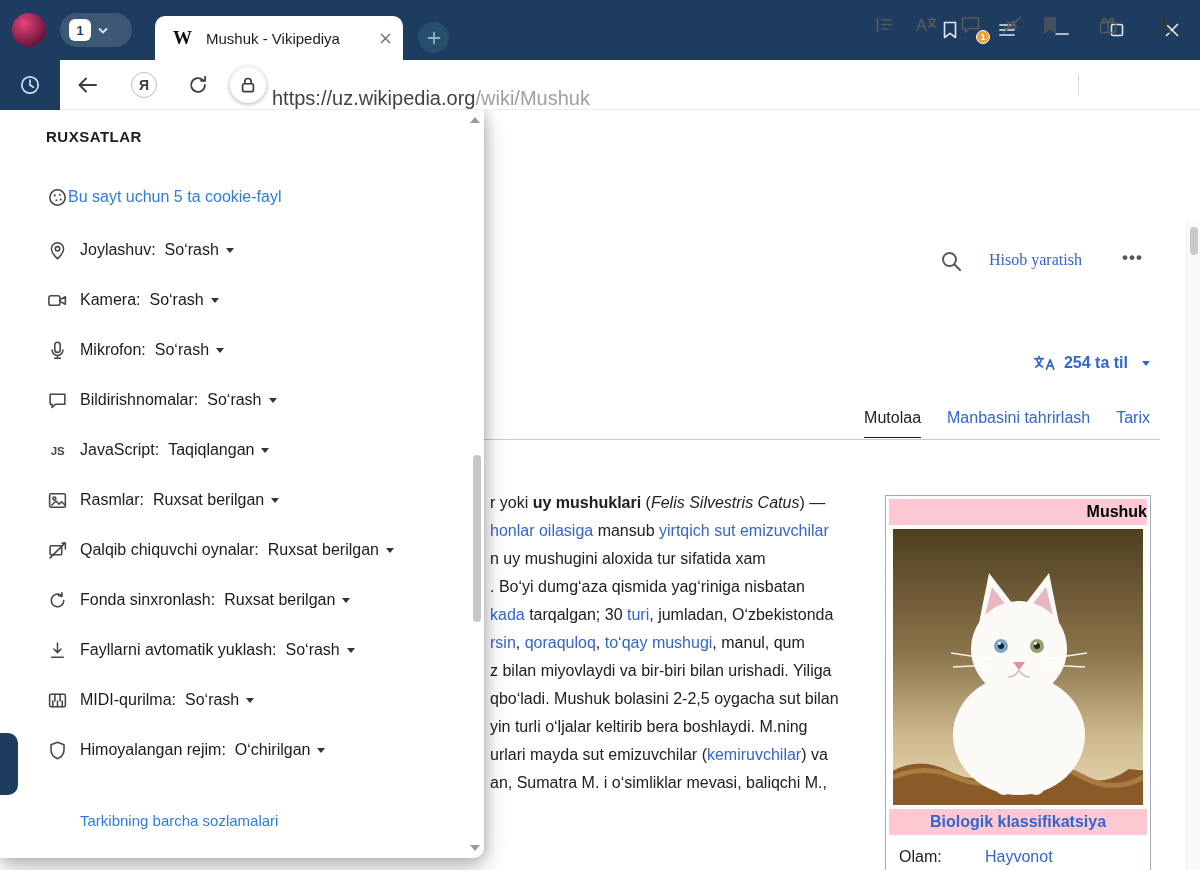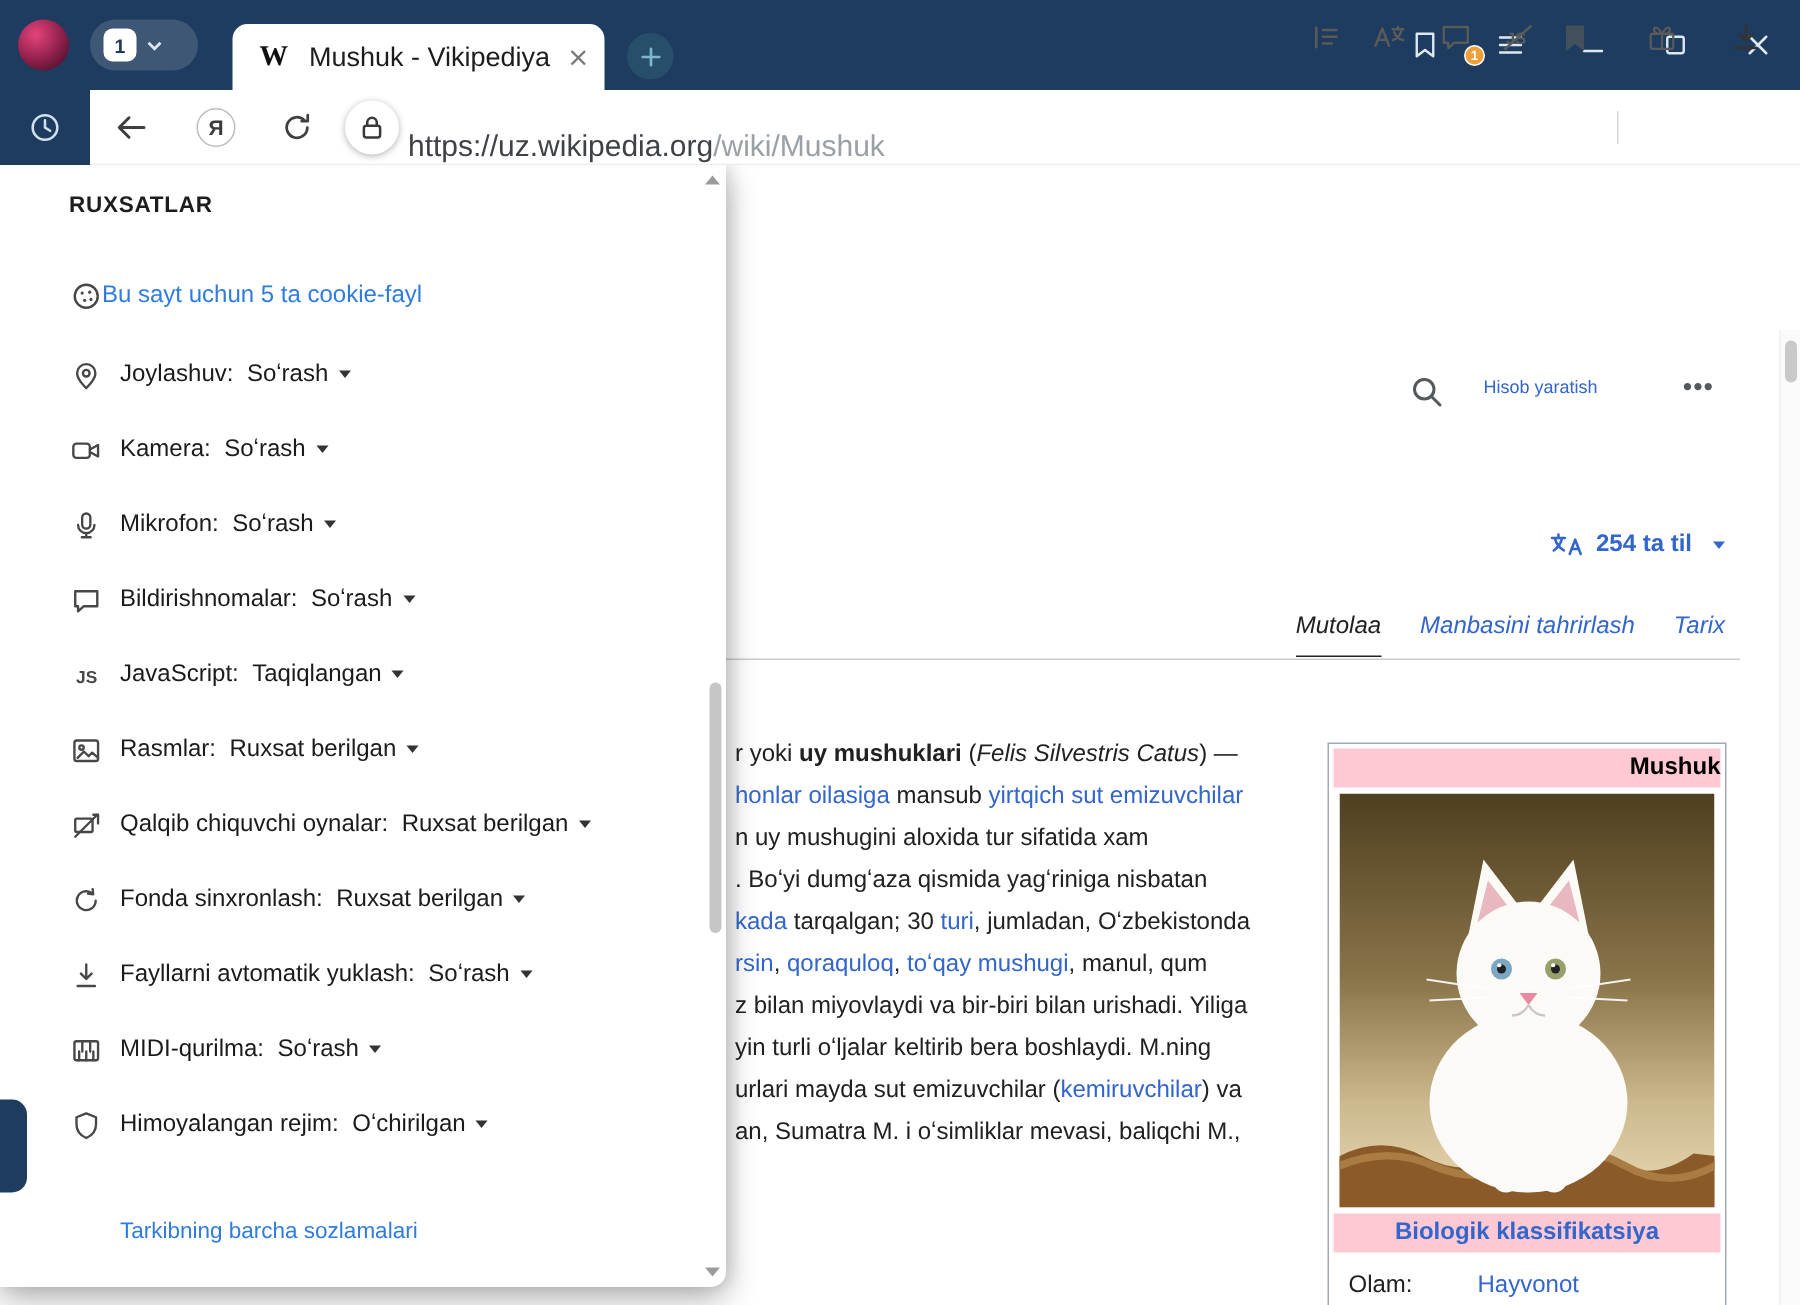--- a/index.html
+++ b/index.html
@@ -18,21 +18,21 @@
   .titlebar{position:absolute;left:0;top:0;width:1200px;height:60px;background:var(--chrome-navy);z-index:20;}
   .avatar{position:absolute;left:12px;top:13px;width:34px;height:34px;border-radius:50%;
     background:radial-gradient(circle at 35% 30%,#e5447a,#8a1f4a 55%,#350c20);}
   .tabgroup{position:absolute;left:60px;top:13px;width:72px;height:34px;border-radius:17px;
     background:rgba(255,255,255,.14);display:flex;align-items:center;padding:0 9px;gap:7px;}
   .tabgroup .num{width:22px;height:22px;border-radius:6px;background:#fff;color:var(--chrome-navy);
     font-weight:bold;font-size:13px;display:flex;align-items:center;justify-content:center;}
   .tab{position:absolute;left:155px;top:16px;width:248px;height:44px;background:#fff;
     border-radius:10px 10px 0 0;display:flex;align-items:center;padding:0 12px 0 18px;}
   .tab .w{font-family:"Liberation Serif",serif;font-weight:bold;font-size:19px;color:#101010;}
-  .tab .ttl{margin-left:14px;font-size:18px;color:#1c1c1c;flex:1;white-space:nowrap;overflow:hidden;}
+  .tab .ttl{margin-left:14px;font-size:15px;color:#1c1c1c;flex:1;white-space:nowrap;overflow:hidden;}
   .newtab{position:absolute;left:418px;top:22px;width:31px;height:31px;border-radius:50%;background:#274e6b;
     display:flex;align-items:center;justify-content:center;}
   .win-ic{position:absolute;top:16px;width:28px;height:28px;display:flex;align-items:center;justify-content:center;}
 
   
   .toolbar{position:absolute;left:60px;top:60px;width:1140px;height:50px;background:#fff;z-index:20;
     border-top-left-radius:12px;border-bottom:1px solid #ececec;}
   .strip{position:absolute;left:0;top:60px;width:60px;height:50px;background:var(--chrome-navy);z-index:19;
     display:flex;align-items:center;justify-content:center;}
   .tbtn{position:absolute;top:9px;width:32px;height:32px;display:flex;align-items:center;justify-content:center;z-index:21;}
@@ -43,25 +43,25 @@
   .url{position:absolute;left:272px;top:60px;height:50px;display:flex;align-items:flex-end;font-size:20px;z-index:21;white-space:nowrap;}
   .url .host{color:#3f4247;}
   .url .path{color:#9aa0a6;}
   .tb-divider{position:absolute;left:1078px;top:74px;width:1px;height:22px;background:#d9d9d9;z-index:21;}
   .badge{position:absolute;right:-4px;bottom:-3px;width:14px;height:14px;border-radius:50%;background:var(--badge-orange);
     color:#fff;font-size:9px;font-weight:bold;display:flex;align-items:center;justify-content:center;border:1.5px solid #fff;}
 
   
   .page{position:absolute;left:0;top:110px;width:1200px;height:760px;background:#fff;z-index:1;}
   .wk-search{position:absolute;left:936px;top:136px;width:30px;height:30px;display:flex;align-items:center;justify-content:center;}
-  .wk-create{position:absolute;left:989px;top:141px;font-size:12px;color:var(--accent-blue);}
+  .wk-create{position:absolute;left:989px;top:141px;font-size:16px;color:var(--accent-blue);font-family:Liberation Serif, serif;}
   .wk-dots{position:absolute;left:1122px;top:138px;font-size:17px;font-weight:bold;color:#54595d;letter-spacing:1px;}
   .wk-lang{position:absolute;right:50px;top:244px;display:flex;align-items:center;gap:7px;color:var(--accent-blue);font-size:16px;}
   .wtabs{position:absolute;top:299px;right:50px;display:flex;gap:26px;font-size:16px;z-index:2;}
-  .wtab{padding-bottom:10px;color:var(--accent-blue);font-style:italic;}
+  .wtab{padding-bottom:10px;color:var(--accent-blue);}
   .wtab.active{color:#202122;border-bottom:1px solid #202122;}
   .wtab-rule{position:absolute;top:329px;left:0;width:1160px;height:1px;background:#c8ccd1;}
   .article{position:absolute;left:490px;top:379px;width:392px;font-size:16px;line-height:28px;color:#202122;overflow:hidden;}
   .aline{white-space:nowrap;height:28px;}
   .wl{color:var(--accent-blue);}
   .b{font-weight:bold;}
   .i{font-style:italic;}
   .caret{display:inline-block;width:0;height:0;border-left:4.5px solid transparent;border-right:4.5px solid transparent;
     border-top:5.5px solid #333;margin-left:7px;vertical-align:middle;}
   .caret.blue{border-top-color:var(--accent-blue);}
@@ -131,20 +131,21 @@
       </div>
 
     <div class="article">
         <div class="aline"><span>r yoki </span><span class="b">uy mushuklari</span><span> (</span><span class="i">Felis Silvestris Catus</span><span>) —</span></div>
         <div class="aline"><span class="wl">honlar oilasiga</span><span> mansub </span><span class="wl">yirtqich sut emizuvchilar</span></div>
         <div class="aline"><span>n uy mushugini aloxida tur sifatida xam</span></div>
         <div class="aline"><span>. Boʻyi dumgʻaza qismida yagʻriniga nisbatan</span></div>
         <div class="aline"><span class="wl">kada</span><span> tarqalgan; 30 </span><span class="wl">turi</span><span>, jumladan, Oʻzbekistonda</span></div>
         <div class="aline"><span class="wl">rsin</span><span>, </span><span class="wl">qoraquloq</span><span>, </span><span class="wl">toʻqay mushugi</span><span>, manul, qum</span></div>
         <div class="aline"><span>z bilan miyovlaydi va bir-biri bilan urishadi. Yiliga</span></div>
+        <div class="aline"><span>qboʻladi. Mushuk bolasini 2-2,5 oygacha sut bilan</span></div>
         <div class="aline"><span>yin turli oʻljalar keltirib bera boshlaydi. M.ning</span></div>
         <div class="aline"><span>urlari mayda sut emizuvchilar (</span><span class="wl">kemiruvchilar</span><span>) va</span></div>
         <div class="aline"><span>an, Sumatra M. i oʻsimliklar mevasi, baliqchi M.,</span></div>
       </div>
 
     <div class="infobox">
       <div class="ib-title">Mushuk</div>
       <svg class="ib-img" width="250" height="276" viewBox="0 0 250 276">
         <defs>
           <linearGradient id="bgG" x1="0" y1="0" x2="0" y2="1">

